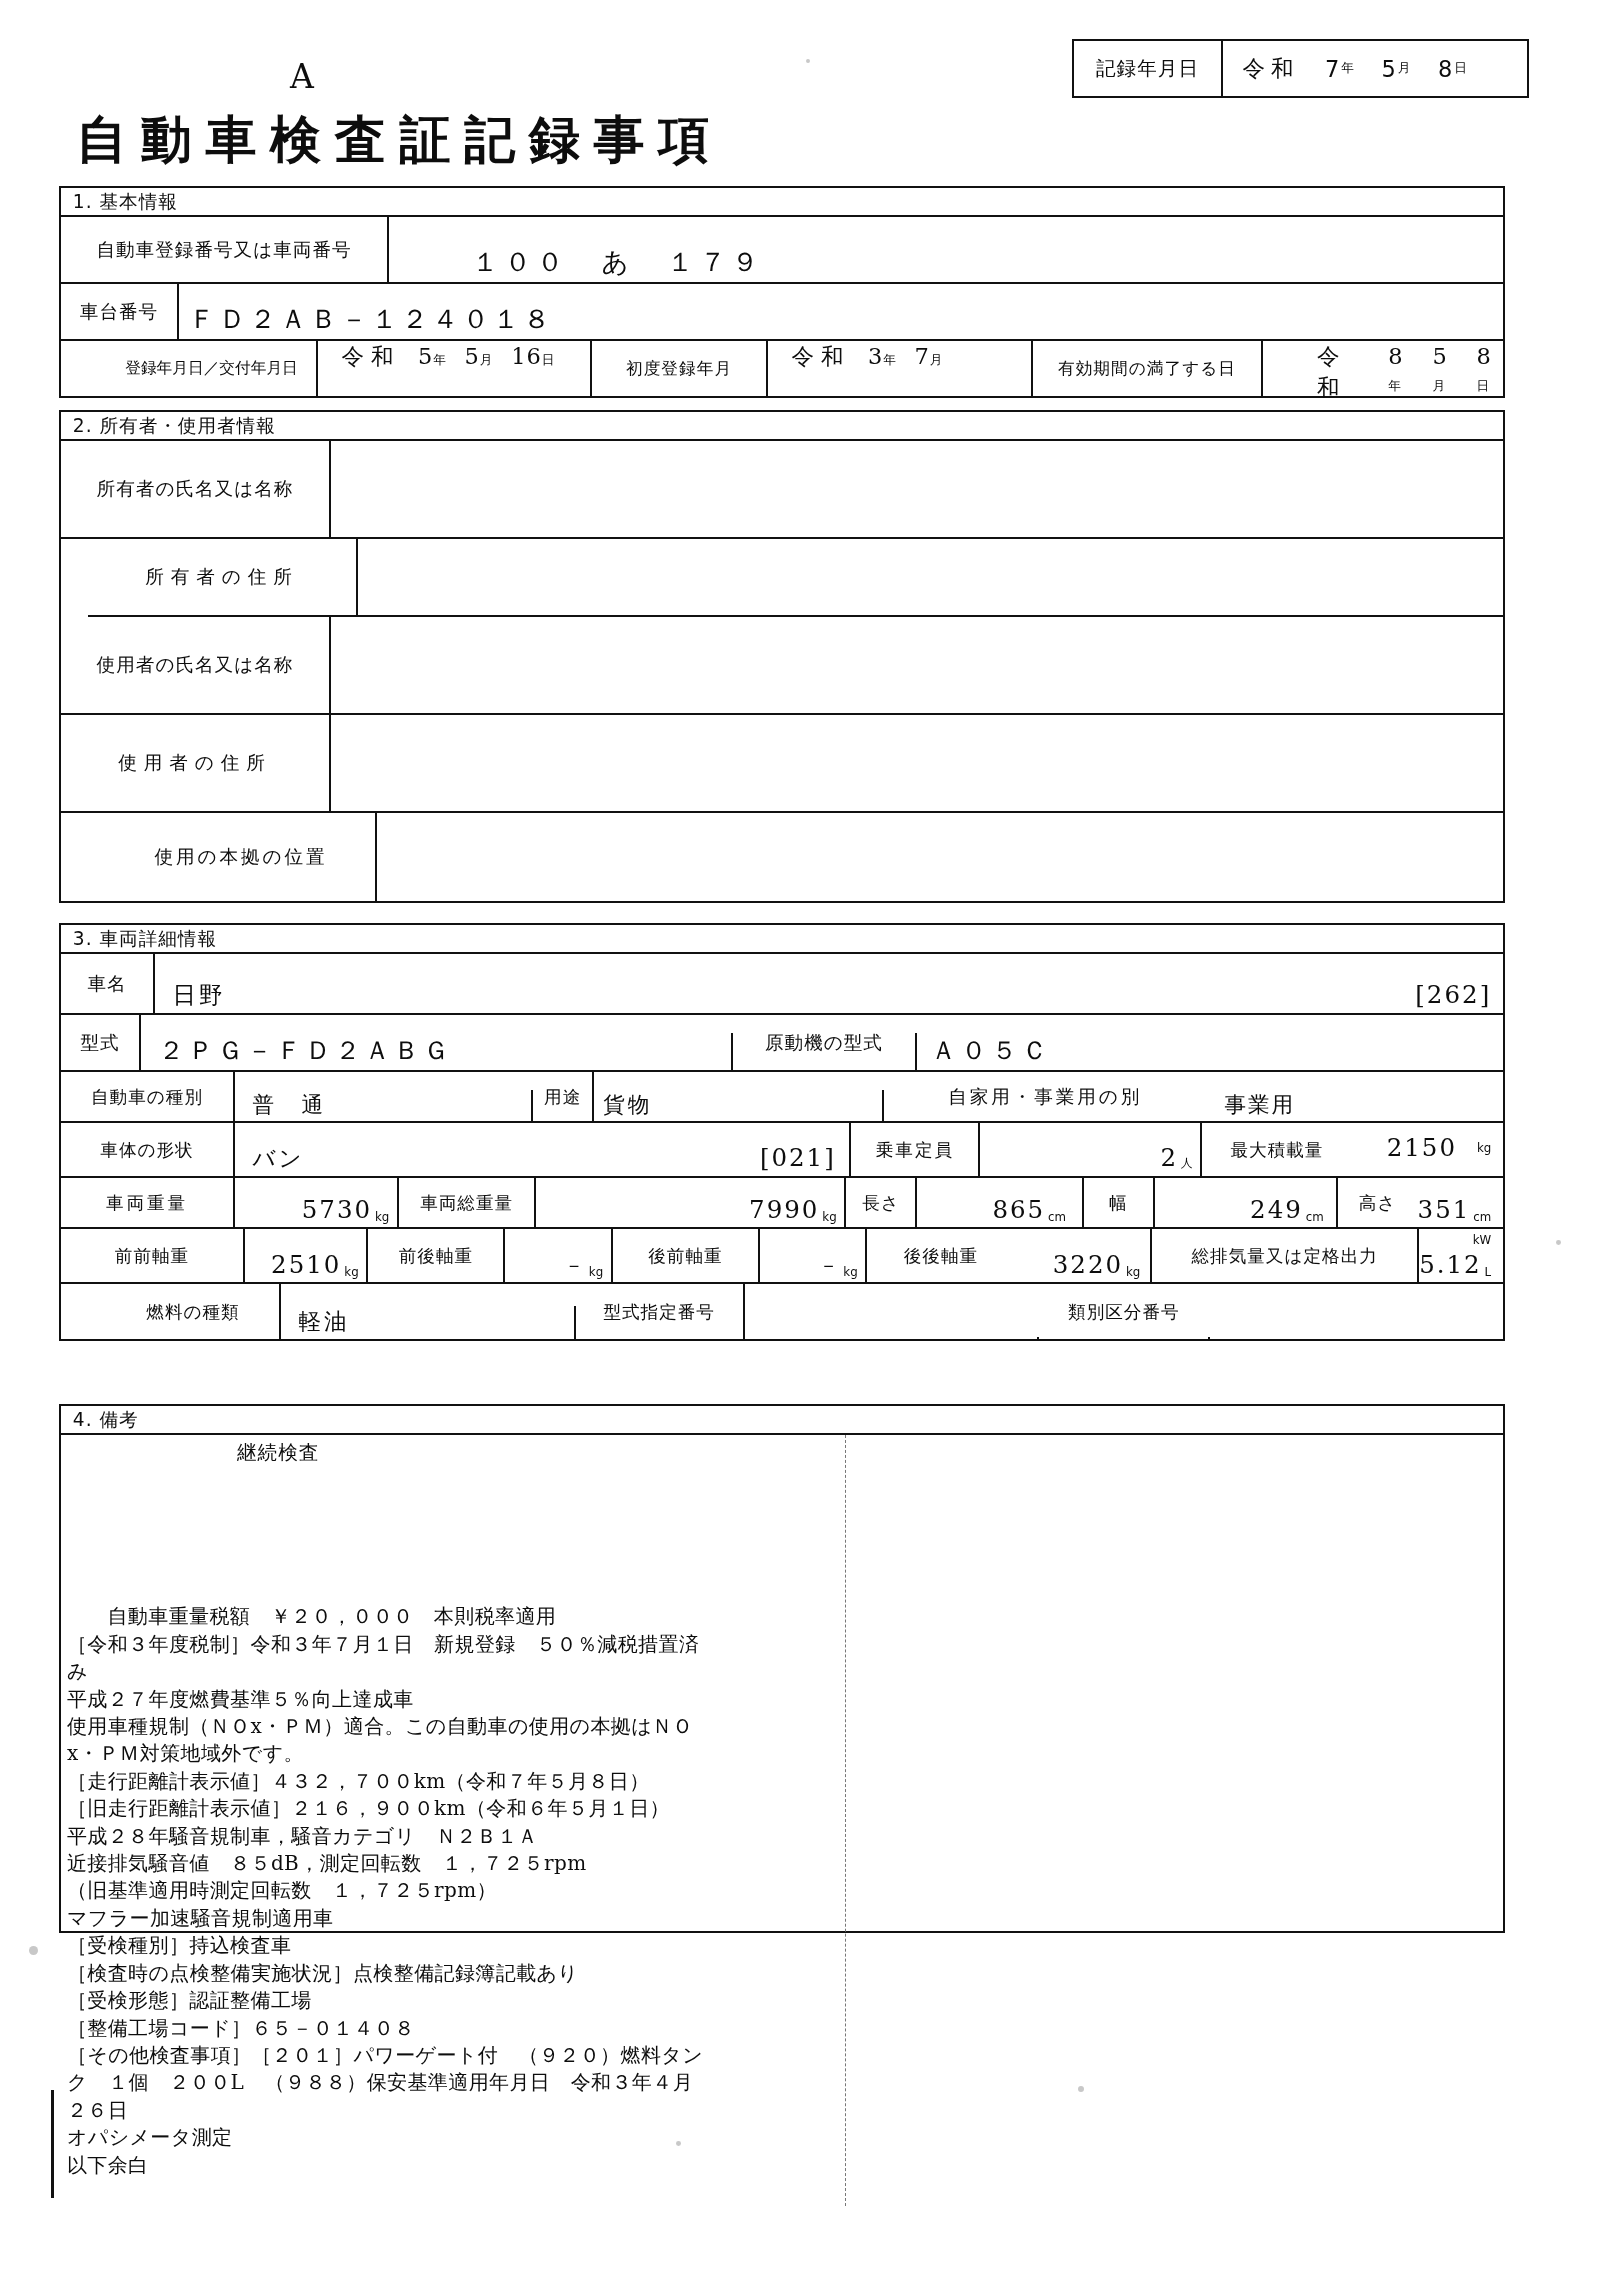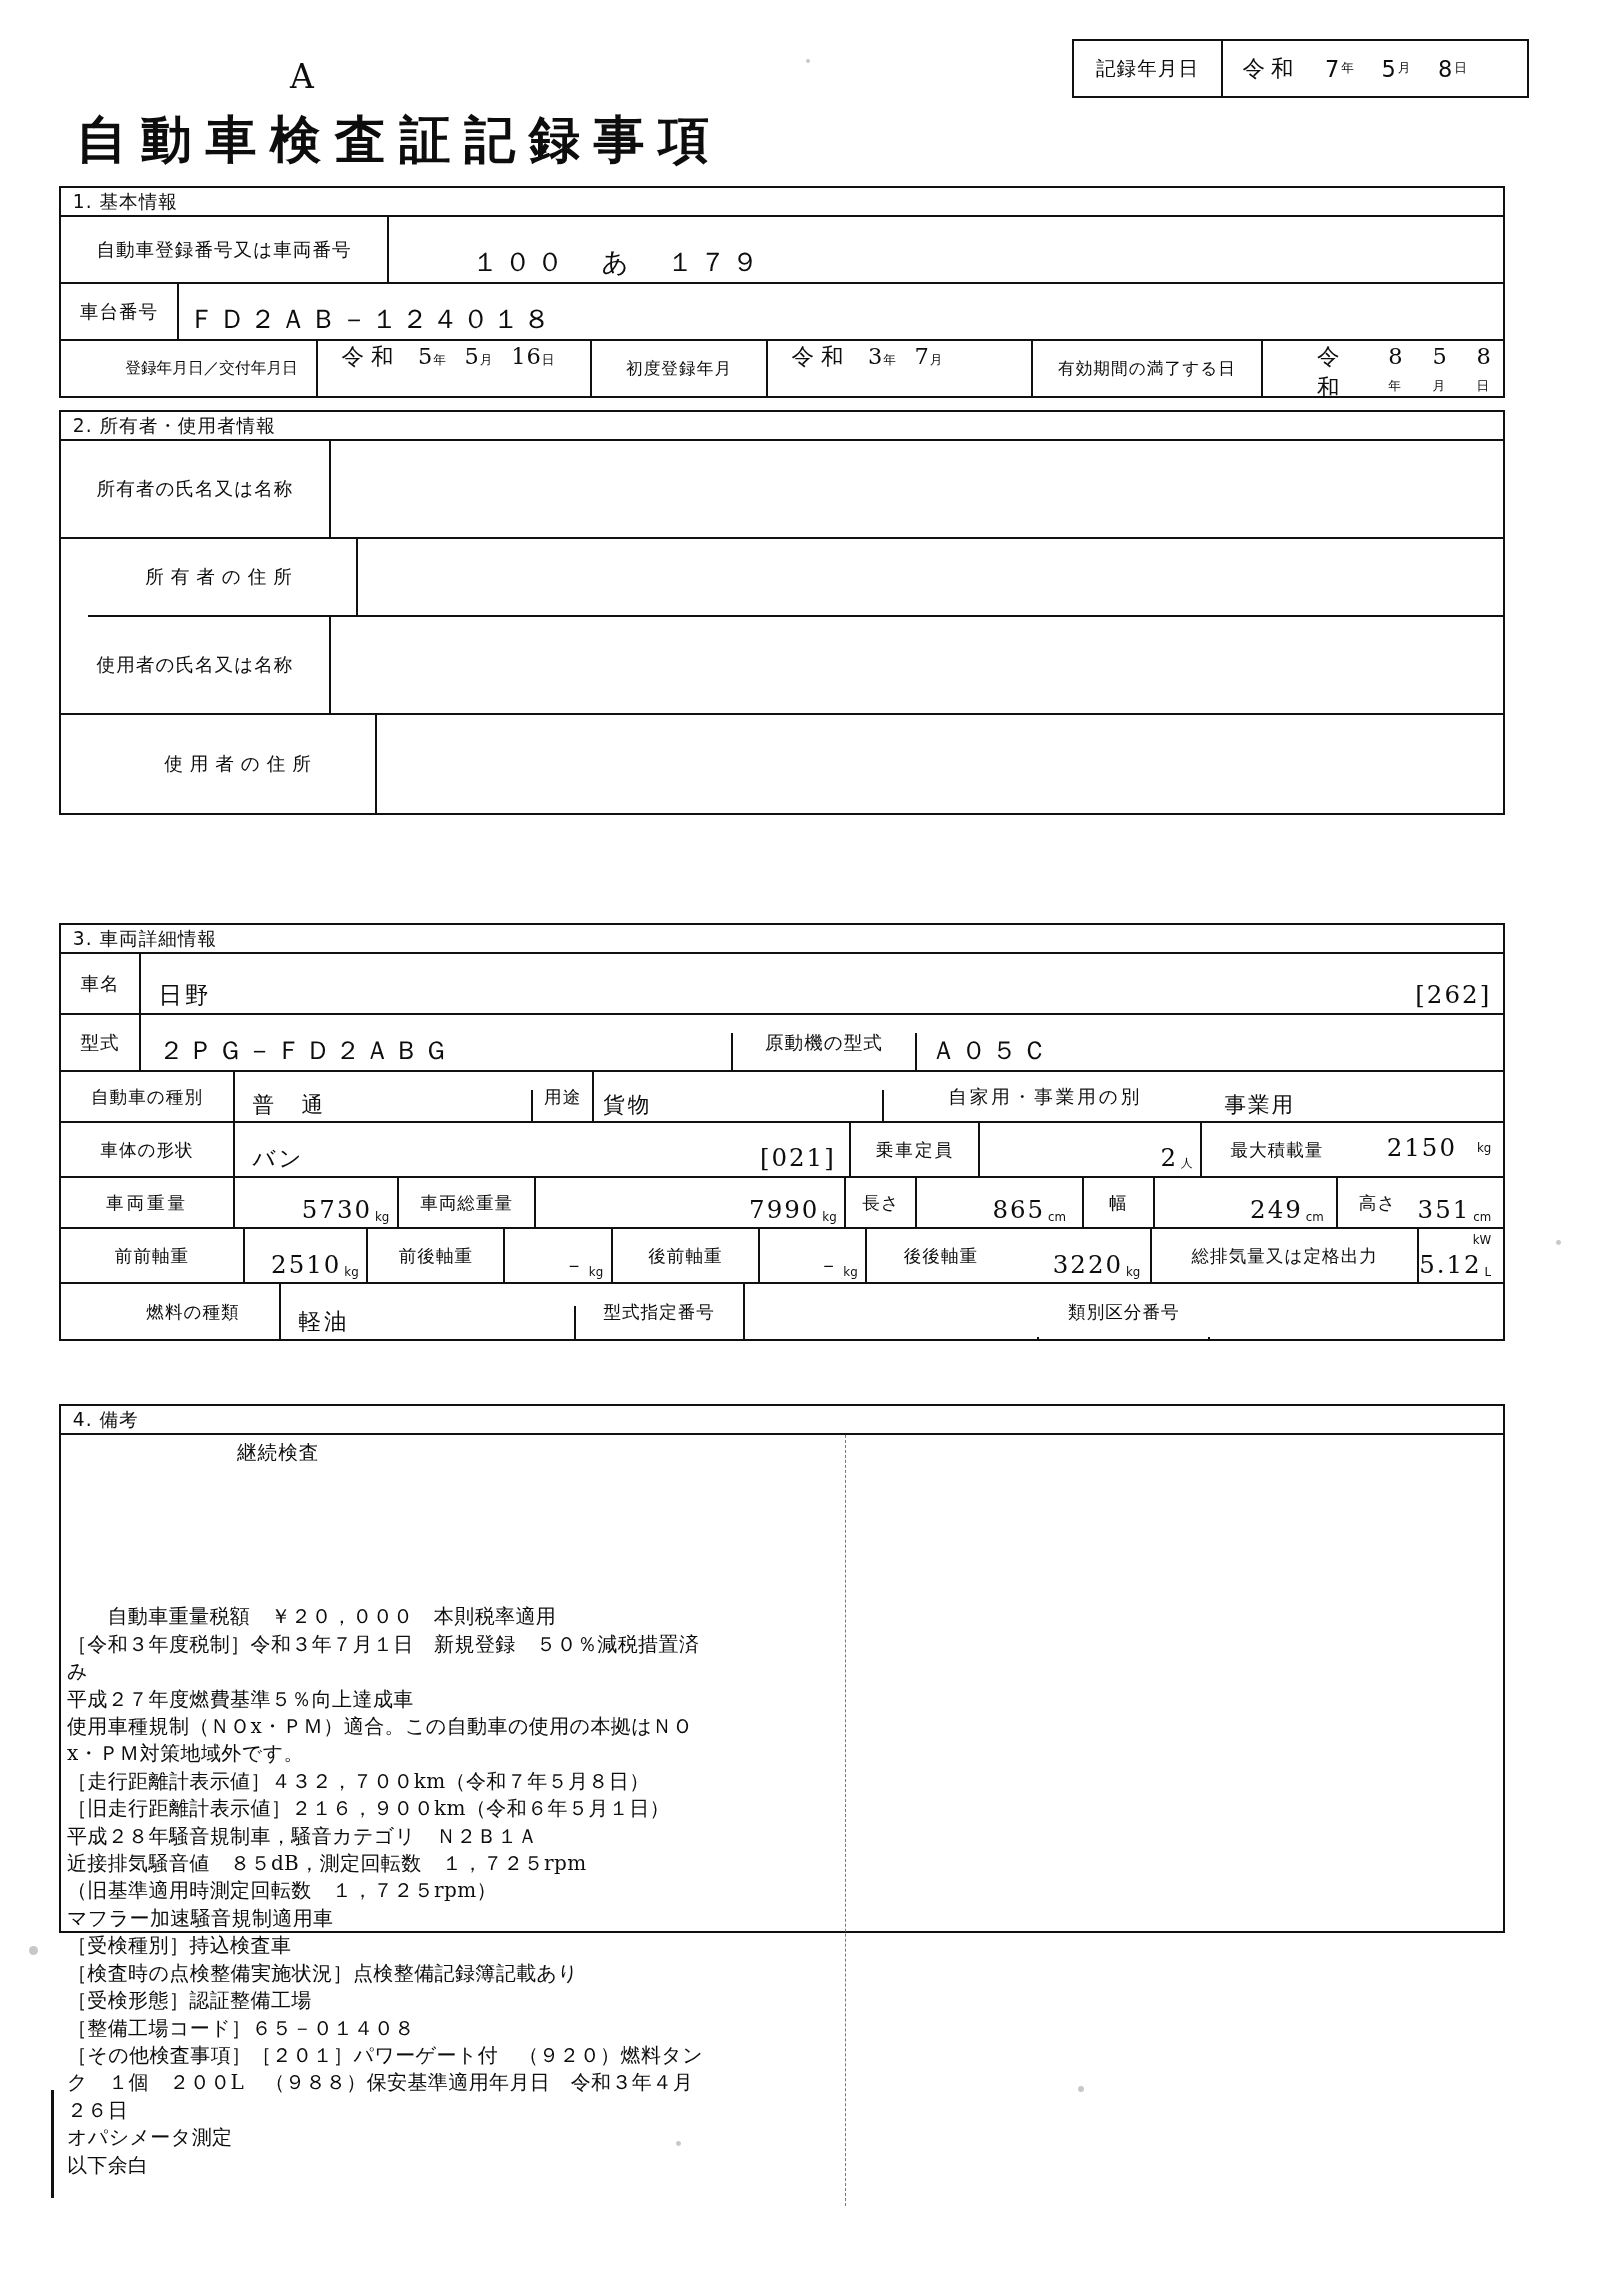--- a/index.html
+++ b/index.html
@@ -183,27 +183,31 @@
       <div class="cell val"></div>
     </div>
     <div class="row" style="height:98px;">
       <div class="cell lbl" style="width:270px;">使用者の氏名又は名称</div>
       <div class="cell val"></div>
     </div>
     <div class="row" style="height:98px;">
       <div class="cell lbl sp" style="width:270px;">使用者の住所</div>
       <div class="cell val"></div>
     </div>
+    <div class="row" style="height:88px;">
+      <div class="cell lbl" style="width:270px;letter-spacing:2.9px;">使用の本拠の位置</div>
+      <div class="cell val"></div>
+    </div>
   </div>
 
   <div class="sect" style="top:923px;">
     <div class="sect-head">3. 車両詳細情報</div>
 
     <div class="row" style="height:61px;">
-      <div class="cell lbl" style="width:80px;">車名</div>
+      <div class="cell lbl" style="width:94px;">車名</div>
       <div class="cell val" style="font-size:23.5px;">日野</div>
       <div class="cell numval" style="padding-right:11.8px;align-items:flex-end;padding-bottom:3.9px;">[262]</div>
     </div>
 
     <div class="row" style="height:57px;">
       <div class="cell lbl" style="width:80px;">型式</div>
       <div class="cell val divr" style="width:637px;font-size:25.5px;letter-spacing:3.9px;">２ＰＧ－ＦＤ２ＡＢＧ</div>
       <div class="cell lbl" style="width:182px;border-right:none;">原動機の型式</div>
       <div class="cell val" style="border-left:2px solid #111;font-size:25.5px;letter-spacing:4.9px;padding-left:13.7px;">Ａ０５Ｃ</div>
     </div>

